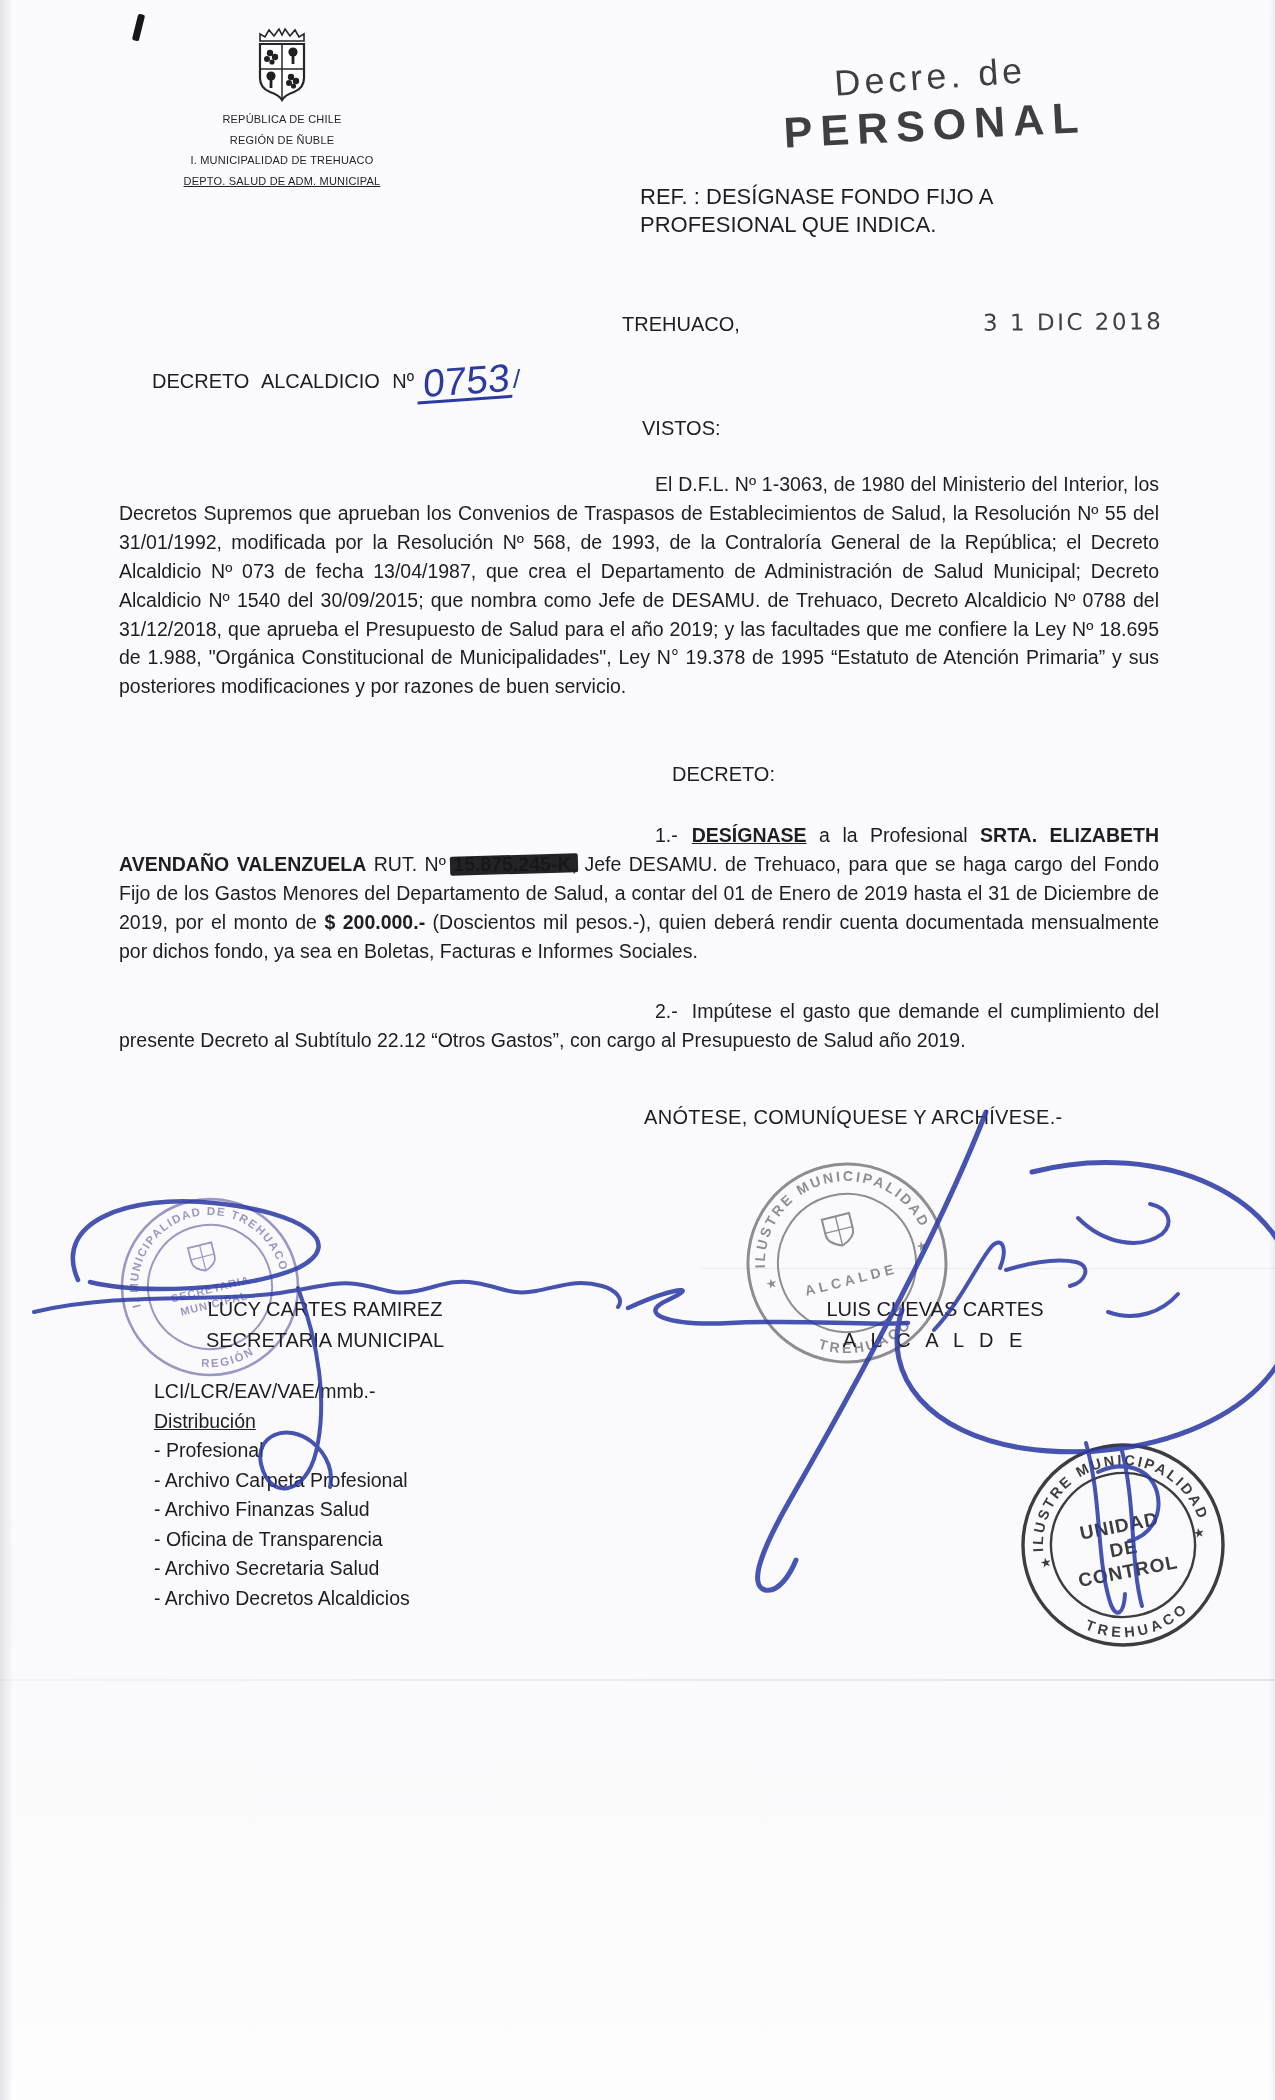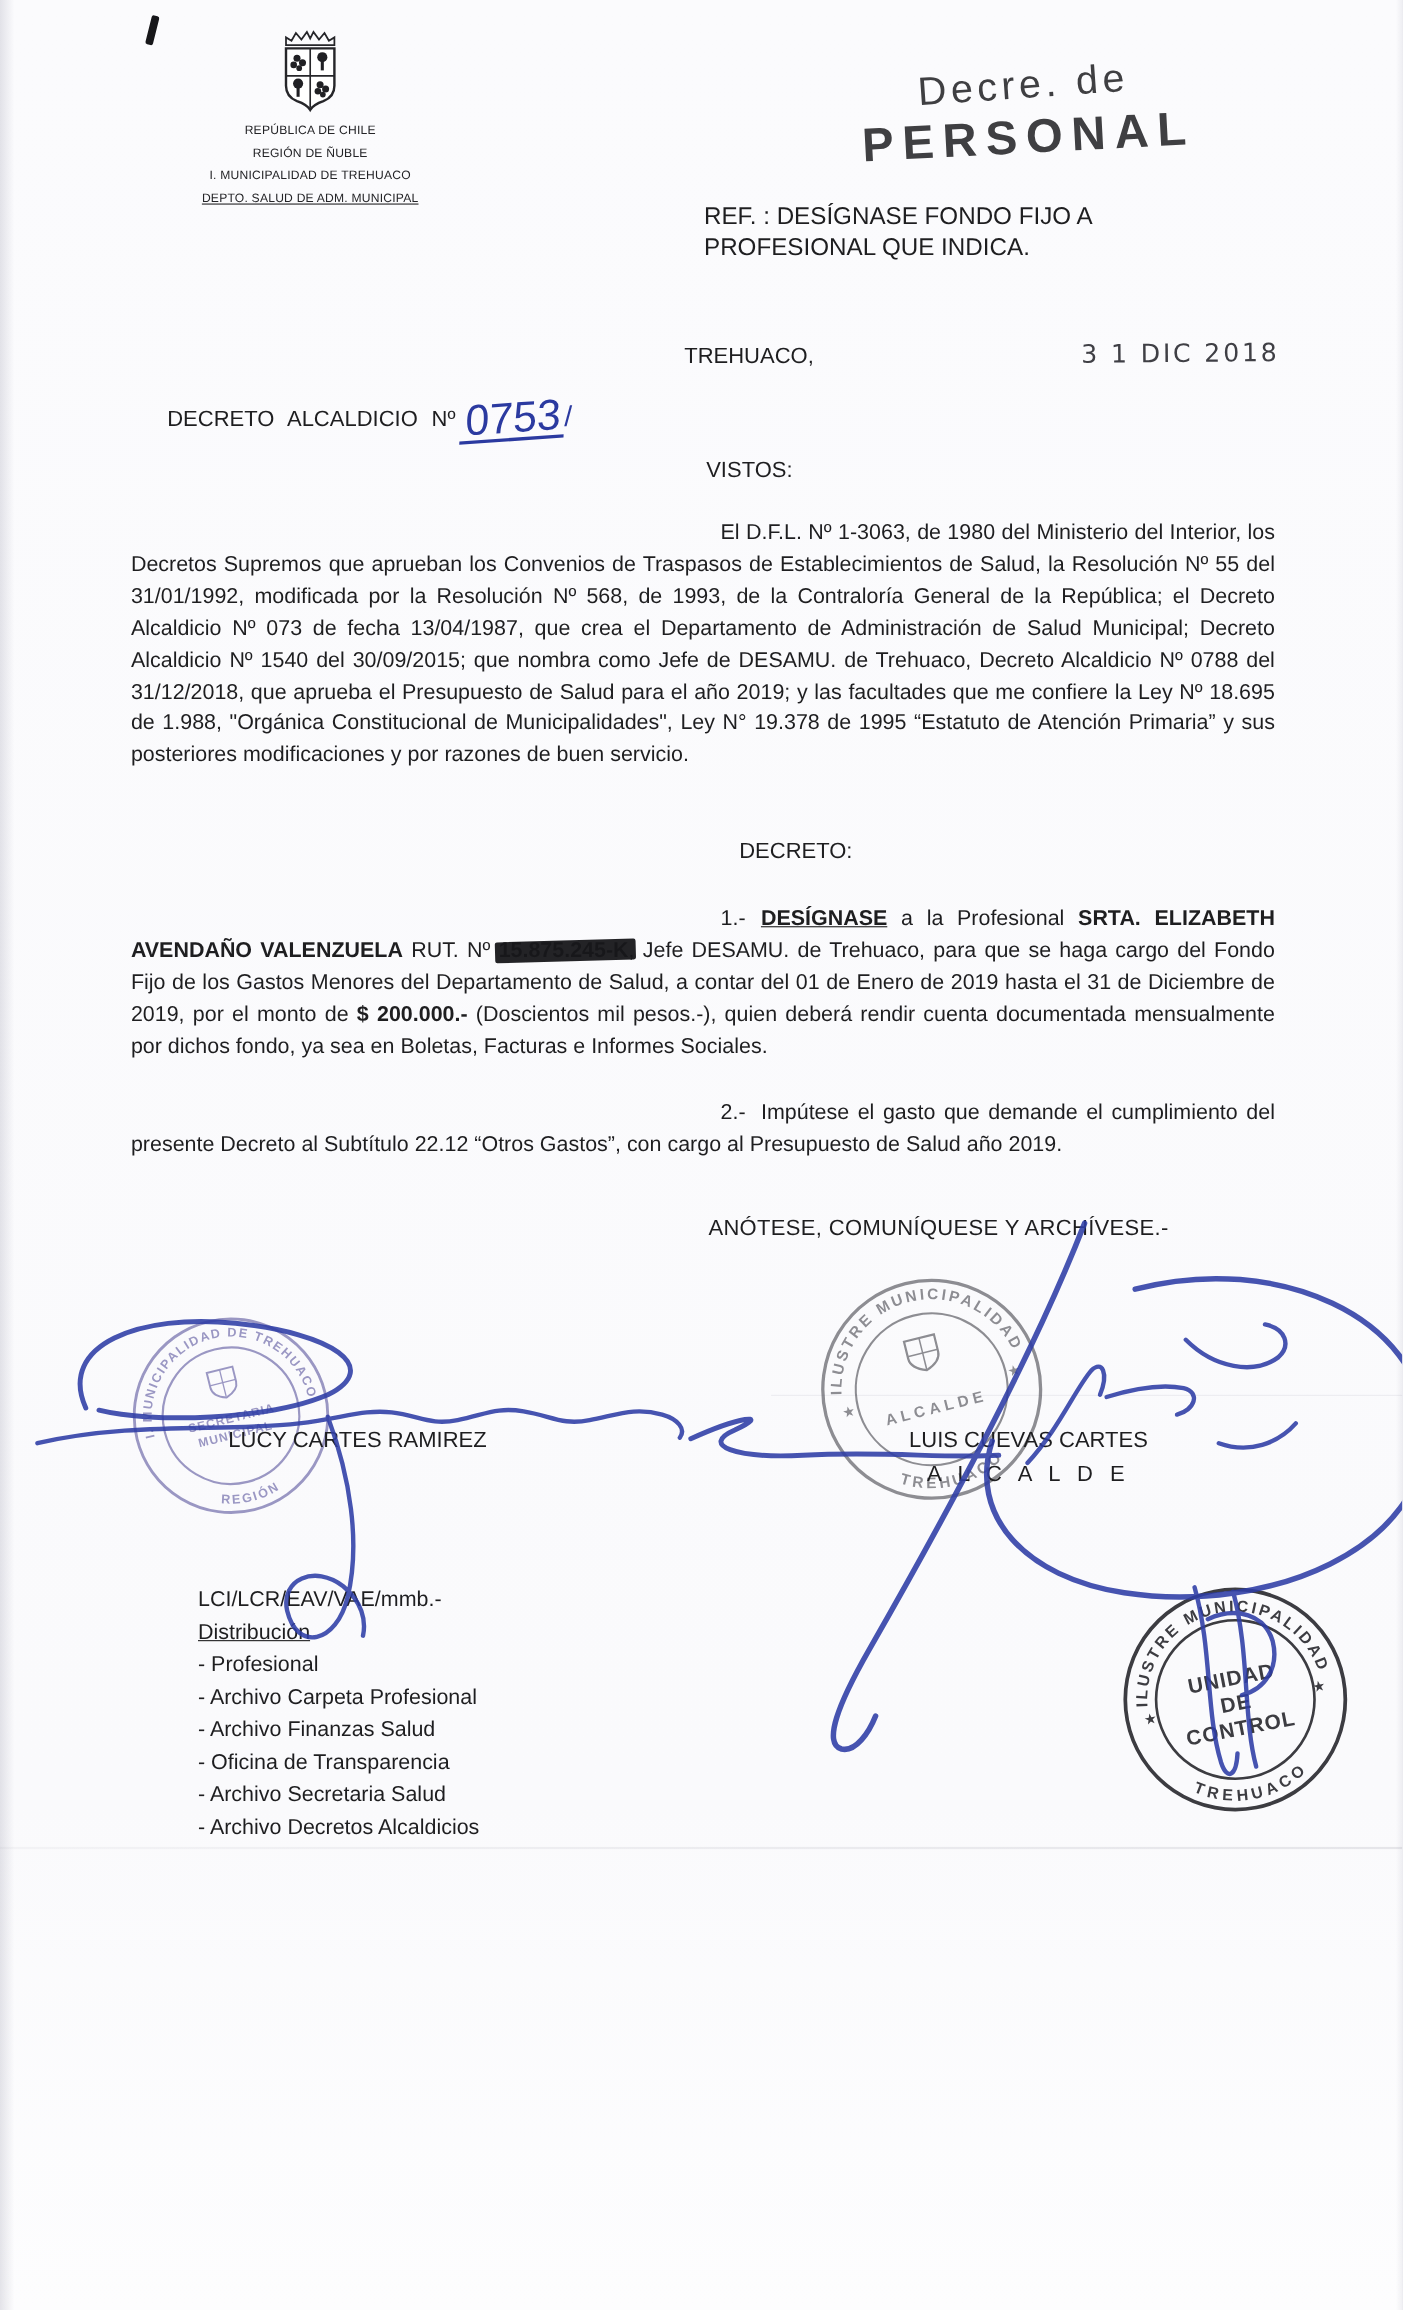--- a/index.html
+++ b/index.html
@@ -55,21 +55,21 @@
   .redact-bar { position:absolute; left:-3px; right:-7px; top:2px; bottom:1px; background:#17171a;
     opacity:.95; transform:rotate(-1.6deg); border-radius:2px; }
   .closing { position:absolute; left:644px; top:1106px; font-size:20px; letter-spacing:.3px; }
   
   .sig-left { position:absolute; left:148px; top:1294px; width:354px; text-align:center;
     font-size:20px; line-height:31px; z-index:4; }
   .sig-right { position:absolute; left:768px; top:1294px; width:334px; text-align:center;
     font-size:20px; line-height:31px; z-index:4; }
   .alcalde-title { letter-spacing:5px; }
   
-  .footer-block { position:absolute; left:154px; top:1440px; font-size:19.5px; line-height:29.5px; z-index:4;margin-left:26px; }
+  .footer-block { position:absolute; left:154px; top:1377px; font-size:19.5px; line-height:29.5px; z-index:4; }
   .dist-h { text-decoration:underline; }
   
   .stamp { position:absolute; z-index:2; }
   .stamp-secretaria { left:115px; top:1192px; transform:rotate(-14deg); opacity:.78; }
   .stamp-alcalde { left:741px; top:1157px; transform:rotate(-14deg); opacity:.60; }
   .stamp-control { left:1016px; top:1438px; transform:rotate(-11deg); opacity:.88; }
   svg text { font-family:"Liberation Sans", sans-serif; }
   
   .ink-overlay { position:absolute; left:0; top:0; z-index:6; pointer-events:none; }
   .text-layer { position:relative; z-index:3; }
@@ -137,20 +137,21 @@
     <div class="heading decreto-h">DECRETO:</div>
 
     <p class="body-par item1"><span class="num">1.-</span><span class="des-u">DESÍGNASE</span><span> a la Profesional </span><b>SRTA. ELIZABETH AVENDAÑO VALENZUELA</b><span> RUT. Nº </span><span class="rut-wrap"><span>15.875.245-K</span><span class="redact-bar"></span></span><span>, Jefe DESAMU. de Trehuaco, para que se haga cargo del Fondo Fijo de los Gastos Menores del Departamento de Salud, a contar del 01 de Enero de 2019 hasta el 31 de Diciembre de 2019, por el monto de </span><b>$ 200.000.-</b><span> (Doscientos mil pesos.-), quien deberá rendir cuenta documentada mensualmente por dichos fondo, ya sea en Boletas, Facturas e Informes Sociales.</span></p>
 
     <p class="body-par item2"><span class="num">2.-</span><span>Impútese el gasto que demande el cumplimiento del presente Decreto al Subtítulo 22.12 “Otros Gastos”, con cargo al Presupuesto de Salud año 2019.</span></p>
 
     <div class="closing">ANÓTESE,  COMUNÍQUESE Y ARCHÍVESE.-</div>
 
     <div class="sig-left">
       <div>LUCY CARTES RAMIREZ</div>
+      <div>SECRETARIA MUNICIPAL</div>
     </div>
     <div class="sig-right">
       <div>LUIS CUEVAS CARTES</div>
       <div class="alcalde-title">A L C A L D E</div>
     </div>
 
     <div class="footer-block">
       <div>LCI/LCR/EAV/VAE/mmb.-</div>
       <div class="dist-h">Distribución</div>
       <div>- Profesional</div>

